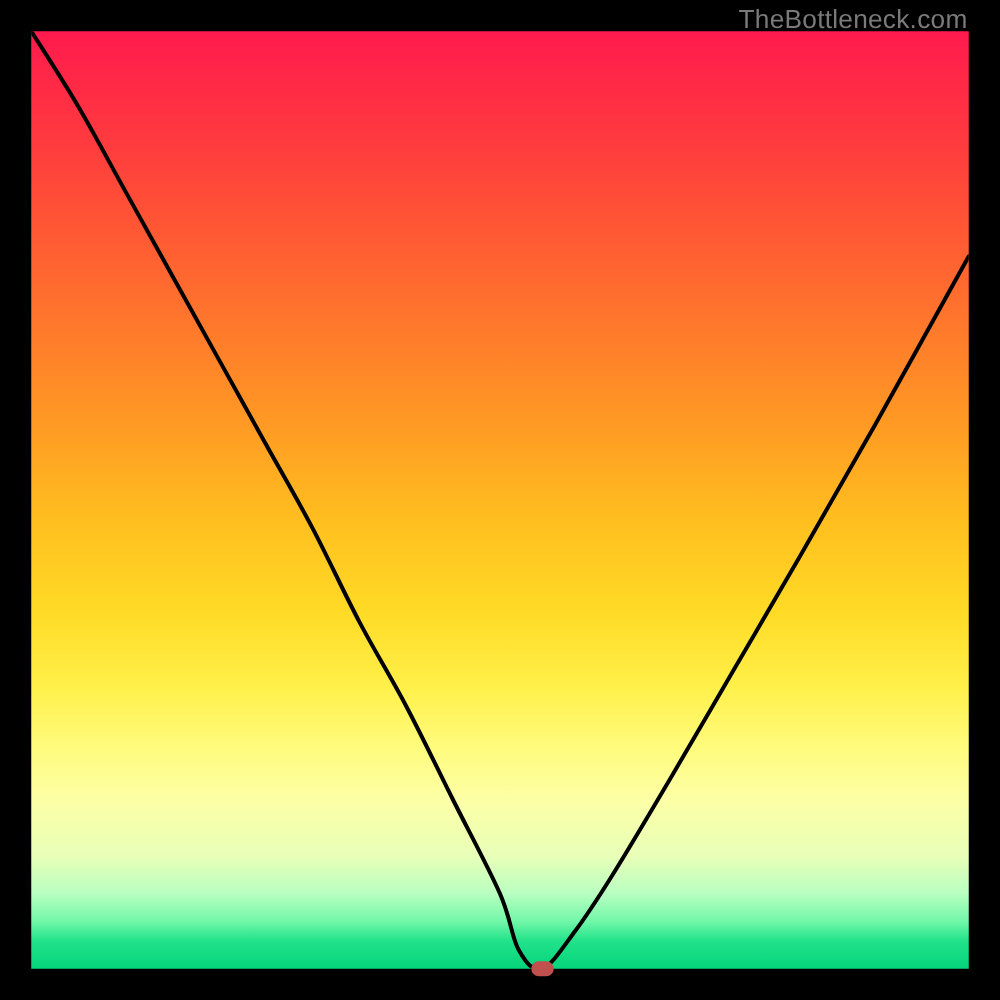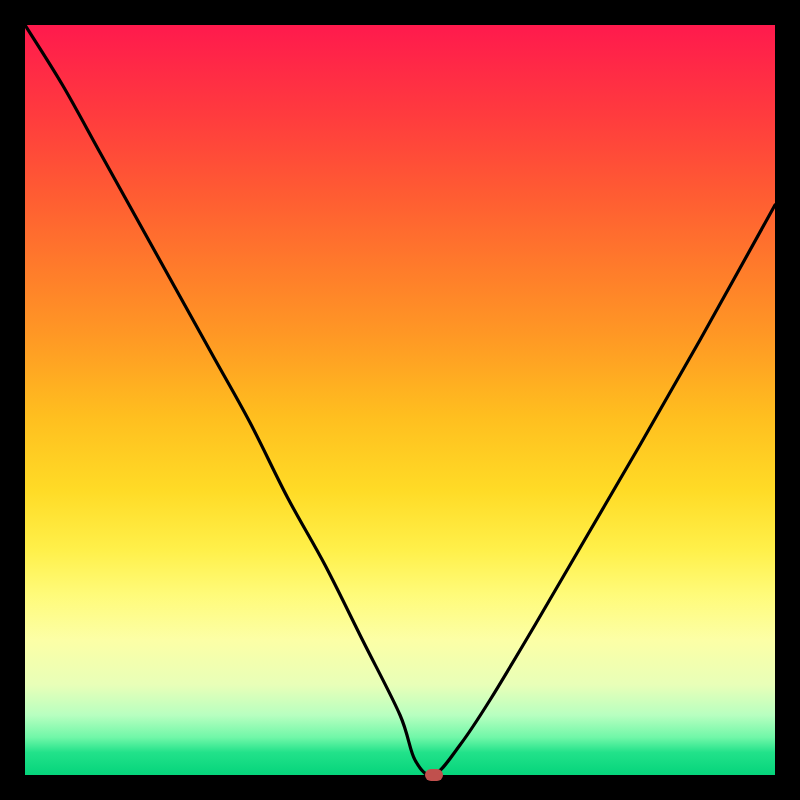--- a/index.html
+++ b/index.html
@@ -65,20 +65,21 @@
     background: #c0504d;
     border-radius: 6px;
     transform: translate(-50%, -50%);
   }
 </style>
 </head>
 <body>
 
 <div class="frame">
 
+  <div class="watermark">TheBottleneck.com</div>
 
   <div class="plot">
     <svg class="curve" viewBox="0 0 750 750" preserveAspectRatio="none">
       <path id="curve-path" d="M 0 0 C 6.25 10, 25 38.75, 37.5 60 C 50 81.25, 62.5 105, 75 127.5 C 87.5 150, 100 172.5, 112.5 195 C 125 217.5, 137.5 240, 150 262.5 C 162.5 285, 175 307.49999999999994, 187.5 329.99999999999994 C 200 352.49999999999994, 212.5 373.75, 225 397.5 C 237.5 421.25, 250 448.75, 262.5 472.5 C 275 496.25, 287.5 516.25, 300 540 C 312.5 563.75, 325 590, 337.5 615 C 350 640, 366.25 670, 375 690 C 383.75 710, 384.375 725, 390 735 C 395.625 745, 401.25000000000006 752.5, 408.75000000000006 750 C 416.25000000000006 747.5, 425.62499999999994 732.5, 434.99999999999994 720 C 444.37499999999994 707.5, 452.5 695, 465 675 C 477.5 655, 493.75000000000006 627.5, 510.00000000000006 600 C 526.25 572.5, 545 540, 562.5 510 C 580 480, 596.25 452.5, 615 420 C 633.75 387.5, 652.5 355.00000000000006, 675 315.00000000000006 C 697.5 275.00000000000006, 737.5 202.5, 750 180" fill="none" stroke="#000000" stroke-width="3.2" stroke-linejoin="round" stroke-linecap="round"></path>
     </svg>
     <div class="marker" id="marker" style="left: 408.75px; top: 750px; background: rgb(192, 80, 77);"></div>
   </div>
 
 </div>
 

